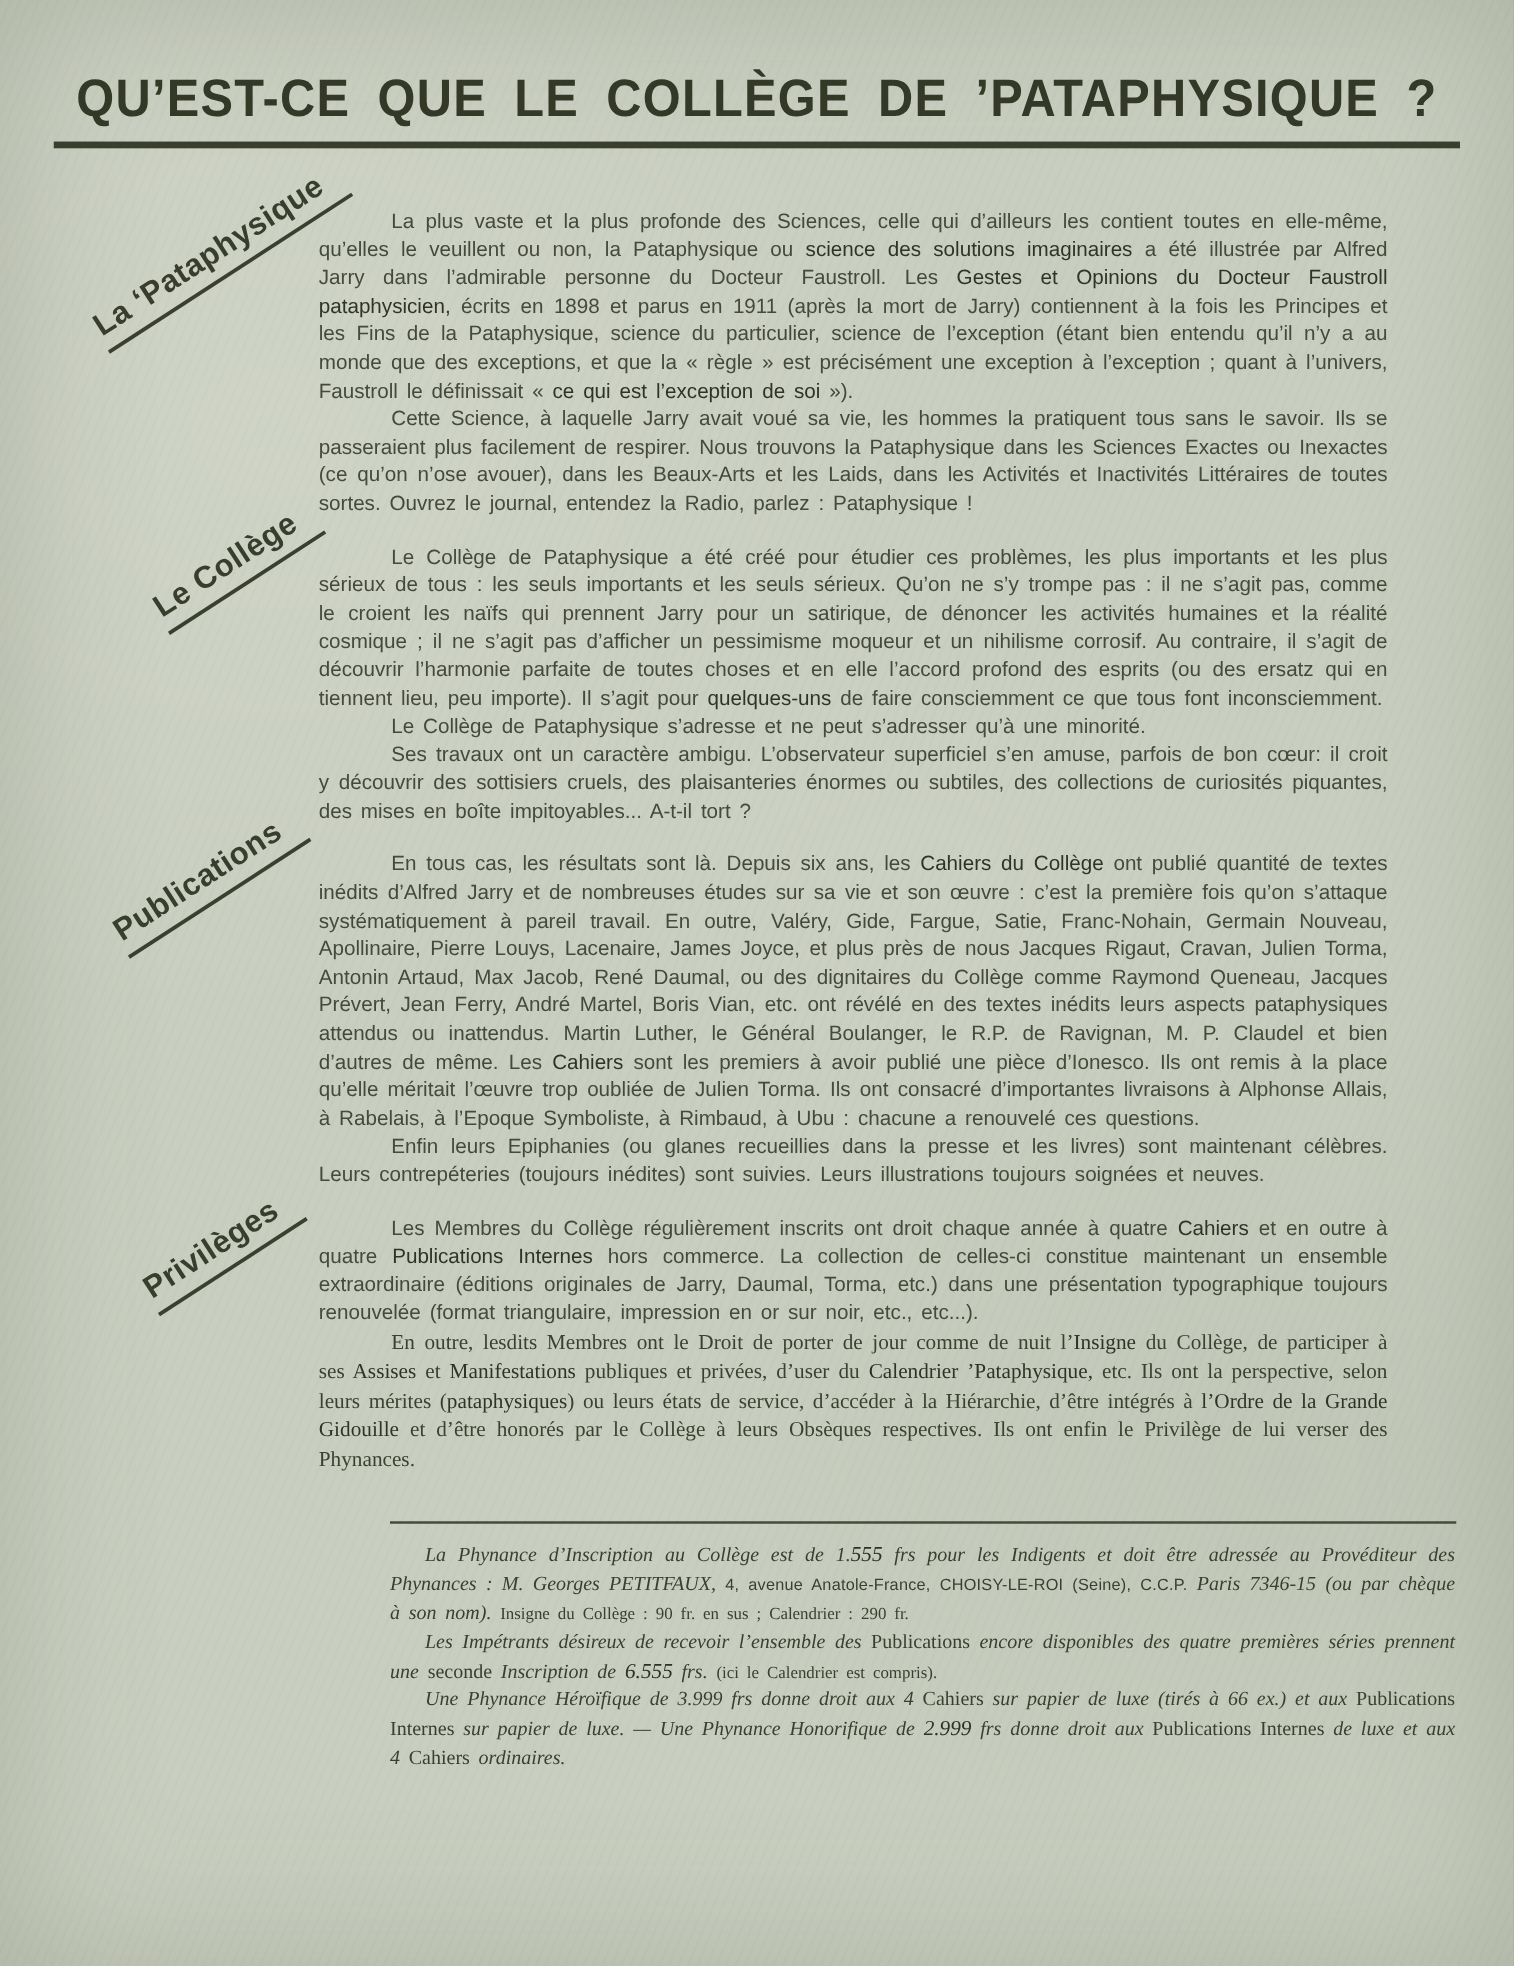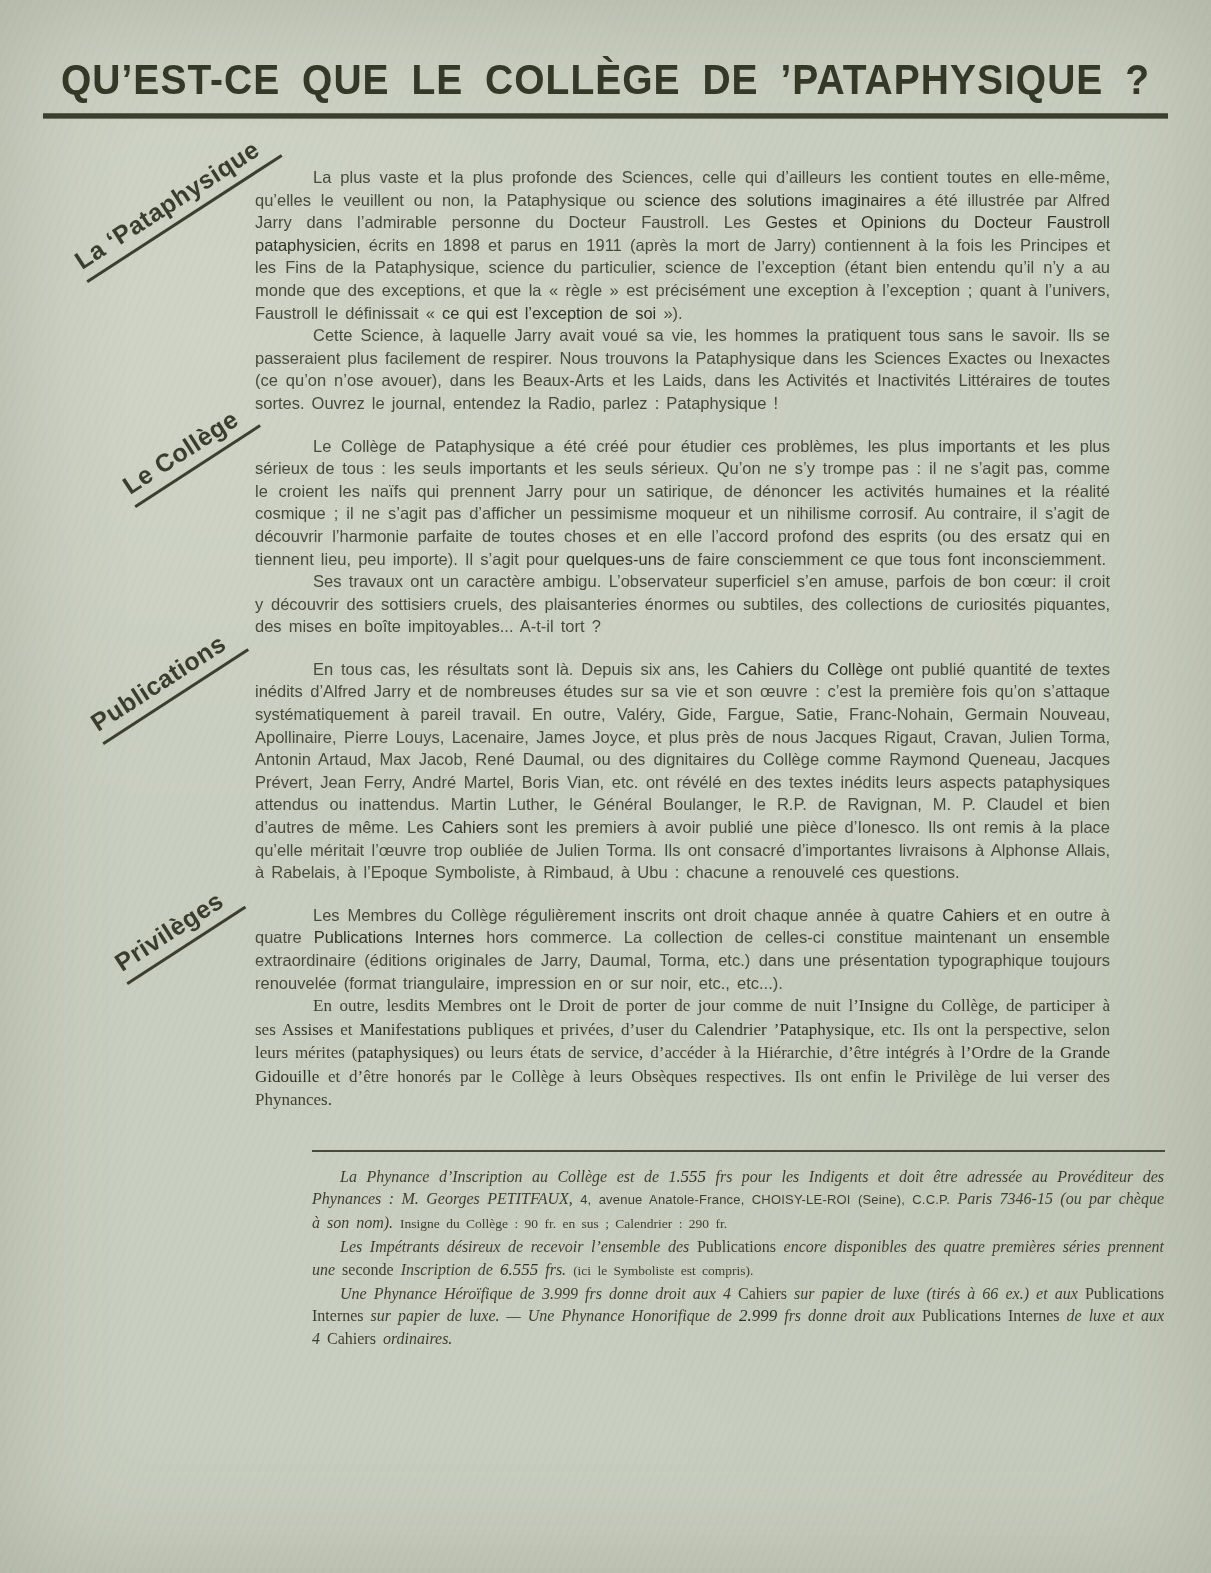--- a/index.html
+++ b/index.html
@@ -125,42 +125,44 @@
       <div class="section-body">
           <p><span>La plus vaste et la plus profonde des Sciences, celle qui d’ailleurs les contient toutes en elle-même, qu’elles le veuillent ou non, la Pataphysique ou </span><span class="seg-b">science des solutions imaginaires</span><span> a été illustrée par Alfred Jarry dans l’admirable personne du Docteur Faustroll. Les </span><span class="seg-b">Gestes et Opinions du Docteur Faustroll pataphysicien,</span><span> écrits en 1898 et parus en 1911 (après la mort de Jarry) contiennent à la fois les Principes et les Fins de la Pataphysique, science du particulier, science de l’exception (étant bien entendu qu’il n’y a au monde que des exceptions, et que la « règle » est précisément une exception à l’exception ; quant à l’univers, Faustroll le définissait « </span><span class="seg-b">ce qui est l’exception de soi</span><span> »).</span></p>
           <p><span>Cette Science, à laquelle Jarry avait voué sa vie, les hommes la pratiquent tous sans le savoir. Ils se passeraient plus facilement de respirer. Nous trouvons la Pataphysique dans les Sciences Exactes ou Inexactes (ce qu’on n’ose avouer), dans les Beaux-Arts et les Laids, dans les Activités et Inactivités Littéraires de toutes sortes. Ouvrez le journal, entendez la Radio, parlez : Pataphysique !</span></p>
         </div>
     </section>
 
     <section class="doc-section">
       <div class="margin-label label-2">Le Collège</div>
       <div class="section-body">
           <p><span>Le Collège de Pataphysique a été créé pour étudier ces problèmes, les plus importants et les plus sérieux de tous : les seuls importants et les seuls sérieux. Qu’on ne s’y trompe pas : il ne s’agit pas, comme le croient les naïfs qui prennent Jarry pour un satirique, de dénoncer les activités humaines et la réalité cosmique ; il ne s’agit pas d’afficher un pessimisme moqueur et un nihilisme corrosif. Au contraire, il s’agit de découvrir l’harmonie parfaite de toutes choses et en elle l’accord profond des esprits (ou des ersatz qui en tiennent lieu, peu importe). Il s’agit pour </span><span class="seg-b">quelques-uns</span><span> de faire consciemment ce que tous font inconsciemment.</span></p>
+          <p><span>Le Collège de Pataphysique s’adresse et ne peut s’adresser qu’à une minorité.</span></p>
           <p><span>Ses travaux ont un caractère ambigu. L’observateur superficiel s’en amuse, parfois de bon cœur: il croit y découvrir des sottisiers cruels, des plaisanteries énormes ou subtiles, des collections de curiosités piquantes, des mises en boîte impitoyables... A-t-il tort ?</span></p>
         </div>
     </section>
 
     <section class="doc-section">
       <div class="margin-label label-3">Publications</div>
       <div class="section-body">
           <p><span>En tous cas, les résultats sont là. Depuis six ans, les </span><span class="seg-b">Cahiers du Collège</span><span> ont publié quantité de textes inédits d’Alfred Jarry et de nombreuses études sur sa vie et son œuvre : c’est la première fois qu’on s’attaque systématiquement à pareil travail. En outre, Valéry, Gide, Fargue, Satie, Franc-Nohain, Germain Nouveau, Apollinaire, Pierre Louys, Lacenaire, James Joyce, et plus près de nous Jacques Rigaut, Cravan, Julien Torma, Antonin Artaud, Max Jacob, René Daumal, ou des dignitaires du Collège comme Raymond Queneau, Jacques Prévert, Jean Ferry, André Martel, Boris Vian, etc. ont révélé en des textes inédits leurs aspects pataphysiques attendus ou inattendus. Martin Luther, le Général Boulanger, le R.P. de Ravignan, M. P. Claudel et bien d’autres de même. Les </span><span class="seg-b">Cahiers</span><span> sont les premiers à avoir publié une pièce d’Ionesco. Ils ont remis à la place qu’elle méritait l’œuvre trop oubliée de Julien Torma. Ils ont consacré d’importantes livraisons à Alphonse Allais, à Rabelais, à l’Epoque Symboliste, à Rimbaud, à Ubu : chacune a renouvelé ces questions.</span></p>
+          <p><span>Enfin leurs Epiphanies (ou glanes recueillies dans la presse et les livres) sont maintenant célèbres. Leurs contrepéteries (toujours inédites) sont suivies. Leurs illustrations toujours soignées et neuves.</span></p>
         </div>
     </section>
 
     <section class="doc-section">
       <div class="margin-label label-4">Privilèges</div>
       <div class="section-body">
           <p><span>Les Membres du Collège régulièrement inscrits ont droit chaque année à quatre </span><span class="seg-b">Cahiers</span><span> et en outre à quatre </span><span class="seg-b">Publications Internes</span><span> hors commerce. La collection de celles-ci constitue maintenant un ensemble extraordinaire (éditions originales de Jarry, Daumal, Torma, etc.) dans une présentation typographique toujours renouvelée (format triangulaire, impression en or sur noir, etc., etc...).</span></p>
           <p class="serif-para"><span>En outre, lesdits Membres ont le Droit de porter de jour comme de nuit l’</span><span class="seg-b">Insigne</span><span> du Collège, de participer à ses </span><span class="seg-b">Assises</span><span> et </span><span class="seg-b">Manifestations</span><span> publiques et privées, d’user du </span><span class="seg-b">Calendrier ’Pataphysique,</span><span> etc. Ils ont la perspective, selon leurs mérites (</span><span class="seg-b">pataphysiques</span><span>) ou leurs états de service, d’accéder à la Hiérarchie, d’être intégrés à </span><span class="seg-b">l’Ordre de la Grande Gidouille</span><span> et d’être honorés par le Collège à leurs Obsèques respectives. Ils ont enfin le Privilège de lui verser des Phynances.</span></p>
         </div>
     </section>
 
   </div>
 
   <div class="footer-rule"></div>
 
   <div class="doc-footer">
       <p><span>La Phynance d’Inscription au Collège est de 1.</span><span class="seg-b">555</span><span> frs pour les Indigents et doit être adressée au Provéditeur des Phynances : M. Georges PETITFAUX, </span><span class="seg-sans">4, avenue Anatole-France, CHOISY-LE-ROI (Seine), C.C.P.</span><span> Paris 7346-15 (ou par chèque à son nom). </span><span class="seg-sm seg-rm">Insigne du Collège : 90 fr. en sus ; Calendrier : 290 fr.</span></p>
-      <p><span>Les Impétrants désireux de recevoir l’ensemble des </span><span class="seg-rm">Publications</span><span> encore disponibles des quatre premières séries prennent une </span><span class="seg-rm">seconde</span><span> Inscription de </span><span class="seg-b">6.555</span><span> frs. </span><span class="seg-sm seg-rm">(ici le Symboliste est compris).</span></p>
+      <p><span>Les Impétrants désireux de recevoir l’ensemble des </span><span class="seg-rm">Publications</span><span> encore disponibles des quatre premières séries prennent une </span><span class="seg-rm">seconde</span><span> Inscription de </span><span class="seg-b">6.555</span><span> frs. </span><span class="seg-sm seg-rm">(ici le Calendrier est compris).</span></p>
       <p><span>Une Phynance Héroïfique de 3.999 frs donne droit aux 4 </span><span class="seg-rm">Cahiers</span><span> sur papier de luxe (tirés à 66 ex.) et aux </span><span class="seg-rm">Publications Internes</span><span> sur papier de luxe. — Une Phynance Honorifique de </span><span class="seg-b">2.999</span><span> frs donne droit aux </span><span class="seg-rm">Publications Internes</span><span> de luxe et aux 4 </span><span class="seg-rm">Cahiers</span><span> ordinaires.</span></p>
     </div>
 
 </div>
 
 </body></html>

